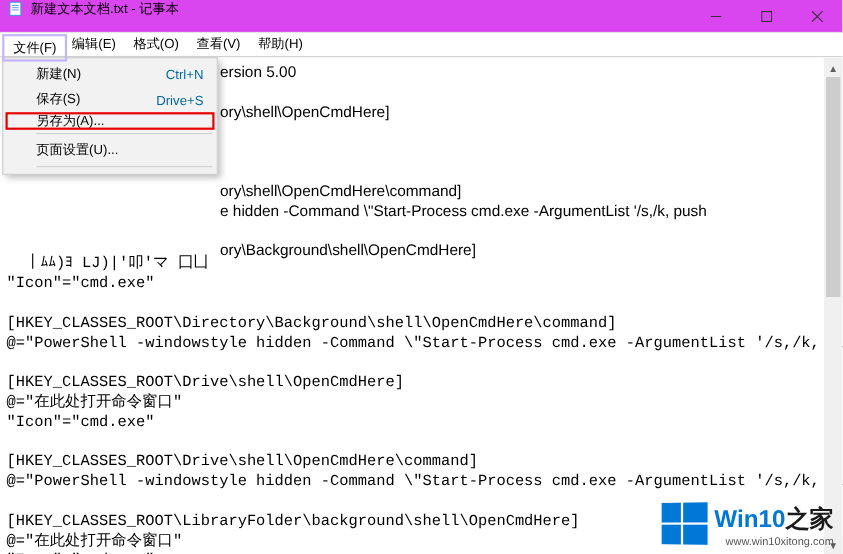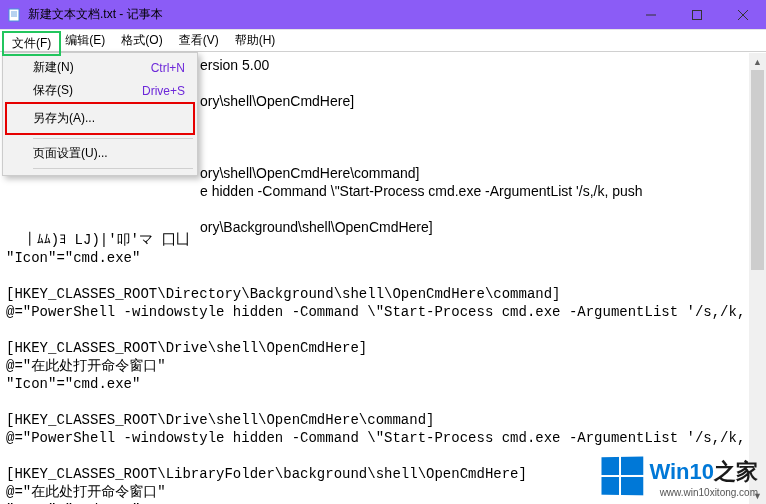--- a/index.html
+++ b/index.html
@@ -7,24 +7,23 @@
       font-family: "Microsoft YaHei", "SimSun", sans-serif;
       font-size: 12px;
       background: #fff;
       width: 766px;
       height: 504px;
       overflow: hidden;
       position: relative;
     }
     .titlebar {
       height: 30px;
-      background: #8b5cf6;
+      background: #d946ef;
       border-bottom: 1px solid #e5e5e5;
       display: flex;
-      align-items: center;
       padding-left: 6px;
     }
     .titlebar-icon {
       width: 16px; height: 16px;
       display: inline-flex;
       align-items: center; justify-content: center;
       margin-right: 6px;
     }
     .titlebar-title { color: #000; font-size: 12px; }
     .win-controls {
@@ -51,21 +50,21 @@
     }
     .menu-item {
       padding: 2px 8px;
       font-size: 12px;
       cursor: default;
     }
     .file-menu-box {
       position: absolute;
       left: 2px;
       top: 31px;
-      border: 2px solid #22c55e;
+      border: 2px solid #c4b5fd;
       z-index: 20;
     }
     .dropdown {
       position: absolute;
       left: 2px;
       top: 52px;
       width: 196px;
       background: #f2f2f2;
       border: 1px solid #ccc;
       box-shadow: 3px 3px 6px rgba(0,0,0,0.25);
@@ -76,26 +75,26 @@
     .dd-item {
       display: flex;
       align-items: center;
       height: 23px;
       padding: 0 10px 0 28px;
       font-size: 12px;
       position: relative;
     }
     .dd-item .shortcut {
       margin-left: auto;
-      color: #6d28d9;
+      color: #0369a1;
     }
     .dd-item.highlight {
       border: 2px solid #e60000;
       padding: 0 8px 0 26px;
-      height: 33px;
+      height: 16px;
     }
     .dd-sep {
       height: 1px;
       background: #d0d0d0;
       margin: 3px 2px 3px 28px;
     }
     .content {
       position: absolute;
       left: 0; right: 0;
       top: 53px;

